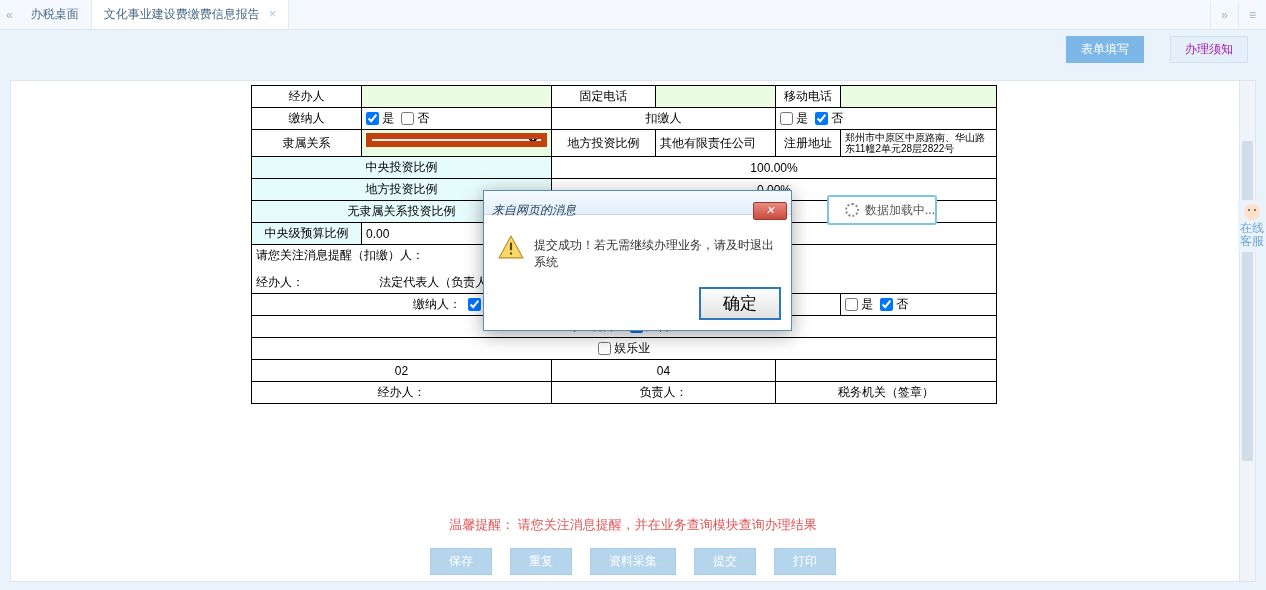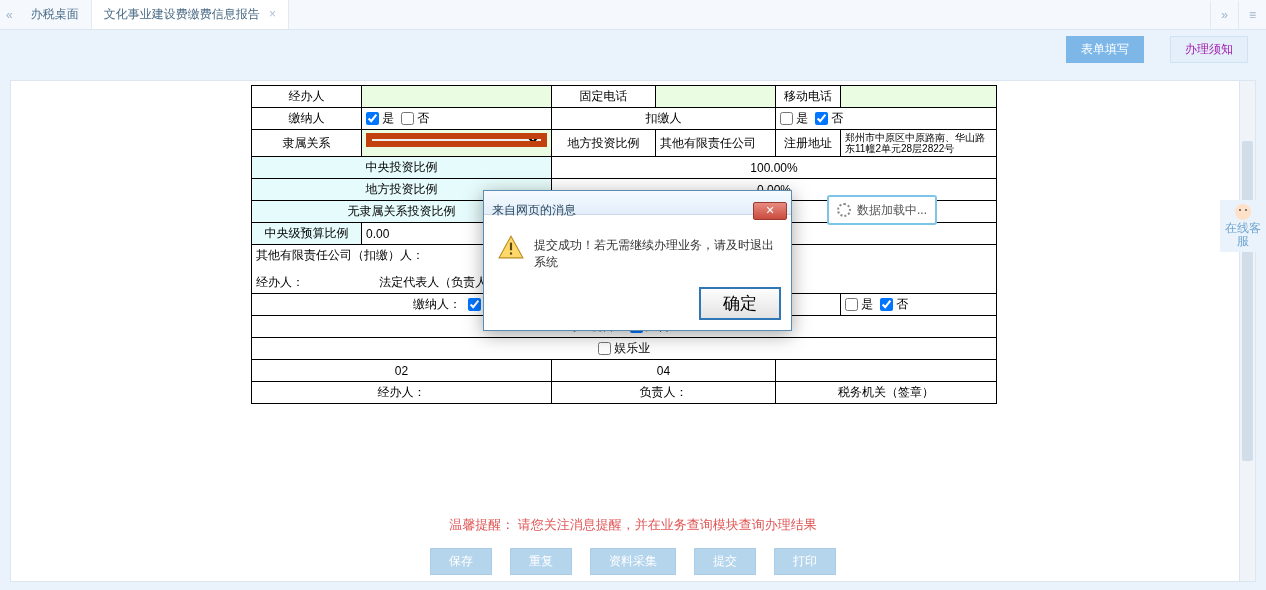--- a/index.html
+++ b/index.html
@@ -29,39 +29,39 @@
 td.lbl { text-align: center; background: #fff; }
 td.grn { background: #eafde2; }
 td.inp { background: #eafde2; }
 td.ctr { text-align: center; }
 td.big { height: 72px; vertical-align: top; padding: 6px 8px; }
 
 select.combo { width: 100%; border: 6px solid #c2410c; height: 14px; font-size: 12px; }
 .cb { vertical-align: middle; }
 
 
-.loading-float { position: absolute; left: 576px; top: 110px; width: 110px; height: 30px; border: 2px solid #7dc4e8; border-radius: 3px; background: #fff; display: flex; align-items: center; justify-content: center; gap: 6px; font-size: 11px; color: #555; }
+.loading-float { position: absolute; left: 576px; top: 110px; width: 110px; height: 30px; border: 2px solid #7dc4e8; border-radius: 3px; background: #fff; display: flex; align-items: center; justify-content: flex-end; gap: 6px; font-size: 11px; color: #555; }
 .spinner { width: 14px; height: 14px; border: 2px dotted #888; border-radius: 50%; animation: spin 1.2s linear infinite; }
 @keyframes spin { to { transform: rotate(360deg); } }
 
 
 .footer { position: absolute; left: 0; right: 0; bottom: 6px; text-align: center; }
 .footer .tip { color: #e15656; font-size: 13px; margin-bottom: 14px; text-align: center; }
 .footer .btns { display: flex; gap: 18px; justify-content: center; }
 .footer .btn { background: #9dc8e8; color: #fff; padding: 4px 18px; font-size: 12px; opacity: .75; cursor: pointer; border: 1px solid #8dbde0; }
 
 
-.side-helper { position: absolute; right: 0; top: 200px; width: 46px; padding: 4px 2px; background: #eaf3fb; text-align: center; font-size: 10px; color: #6fa5cf; line-height: 12px; cursor: pointer; }
+.side-helper { position: absolute; right: 0; top: 200px; width: 28px; padding: 4px 2px; background: #eaf3fb; text-align: center; font-size: 10px; color: #6fa5cf; line-height: 12px; cursor: pointer; }
 .side-helper .face { width: 16px; height: 16px; border-radius: 50%; background: #ffe1c9; margin: 0 auto 2px; position: relative; }
 .side-helper .face:before, .side-helper .face:after { content:""; position:absolute; width:2px; height:2px; background:#555; border-radius:50%; top:5px; }
 .side-helper .face:before { left:4px; } .side-helper .face:after { right:4px; }
 
 
 .dialog { position: absolute; left: 483px; top: 190px; width: 309px; border: 1px solid #5b8db3; box-shadow: 0 4px 18px rgba(0,0,0,.35); background: #fff; }
-.dialog .titlebar { background: linear-gradient(#f5faff,#e3eef9); height: 24px; display: flex; align-items: center; padding: 16px 4px 0 8px; border-bottom: 1px solid #c8d7e4; }
+.dialog .titlebar { background: linear-gradient(#f5faff,#e3eef9); height: 24px; display: flex; align-items: center; padding: 16px 4px 0 8px; border-bottom: 1px solid #c8d7e4; font-style: italic; }
 .dialog .titlebar .tt { color: #2b4a63; font-size: 12px; }
 .dialog .titlebar .closer { margin-left: auto; width: 34px; height: 18px; background: linear-gradient(#e98b82,#c94b3d); border: 1px solid #9b3a30; border-radius: 2px; color: #fff; display: flex; align-items: center; justify-content: center; font-size: 11px; cursor: pointer; }
 .dialog .body { padding: 20px 14px 10px; display: flex; gap: 10px; align-items: flex-start; }
 .dialog .warn { width: 26px; height: 24px; }
 .dialog .warn svg { width: 26px; height: 24px; }
 .dialog .msg { color: #333; font-size: 12px; padding-top: 2px; }
 .dialog .foot { padding: 6px 10px 10px; display: flex; justify-content: flex-end; }
 .dialog .ok { padding: 3px 22px; border: 2px solid #2f77b7; background: linear-gradient(#fdfdfd,#e3e3e3); font-size: 17px; cursor: pointer; }
 
 
@@ -135,21 +135,21 @@
       <tr>
         <td class="lbl" colspan="2" style="background:#e6fbfb">无隶属关系投资比例</td>
         <td class="ctr" colspan="5">0.00%</td>
       </tr>
       <tr>
         <td class="lbl" style="background:#e6fbfb">中央级预算比例</td>
         <td colspan="6">0.00</td>
       </tr>
       <tr>
         <td class="big" colspan="7">
-          <div>其他有限责任公司（扣缴）人：</div>
+          <div>请您关注消息提醒（扣缴）人：</div>
           <div style="margin-top:10px">
             <span style="display:inline-block;width:120px">经办人：</span>
             <span>法定代表人（负责人）：</span>
           </div>
         </td>
       </tr>
       <tr>
         <td class="lbl" colspan="2" style="text-align:right;padding-right:20px">
            <span>缴纳人：</span>
            &nbsp;<input type="checkbox" class="cb" checked="" style=""> <span>是</span>

